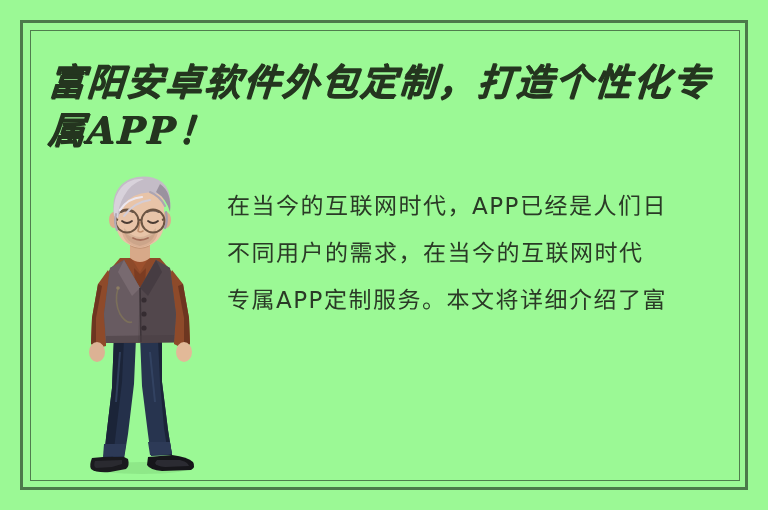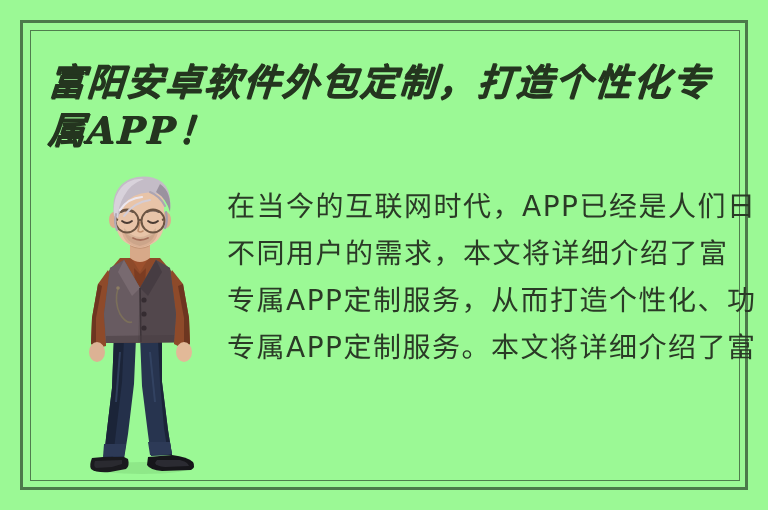--- a/index.html
+++ b/index.html
@@ -77,21 +77,21 @@
 
   
   #body-copy {
     position: absolute;
     left: 227px;
     top: 183px;
     width: 512px;
   }
   .body-line {
     font-family: "DejaVu Sans", "Liberation Sans", sans-serif;
-    font-size: 28px;
+    font-size: 23px;
     line-height: 47px;
     letter-spacing: 1.5px;
     color: #2a3a26;
     white-space: nowrap;
   }
 </style>
 </head>
 <body>
 
 <div id="poster">
@@ -197,18 +197,17 @@
       <path d="M62 40 Q72 26 88 24" stroke="#d3cdd7" stroke-width="2" fill="none" stroke-linecap="round"></path>
       <path d="M88 16 Q98 20 103 30" stroke="#ada5b2" stroke-width="2" fill="none" stroke-linecap="round"></path>
 
       <path d="M54 38 Q52 48 55 54" stroke="#b4acb8" stroke-width="2.2" fill="none" stroke-linecap="round"></path>
       <path d="M104 36 Q106 46 103 52" stroke="#a59daa" stroke-width="2.2" fill="none" stroke-linecap="round"></path>
     </svg>
   </div>
 
   <div id="body-copy">
     <div class="body-line">在当今的互联网时代，APP已经是人们日</div>
-    <div class="body-line">不同用户的需求，本文将详细介绍了富</div>
-    <div class="body-line">专属APP定制服务，从而打造个性化、功</div>
+    <div class="body-line">不同用户的需求，在当今的互联网时代</div>
     <div class="body-line">专属APP定制服务。本文将详细介绍了富</div>
   </div>
 
 </div>
 
 </body></html>

